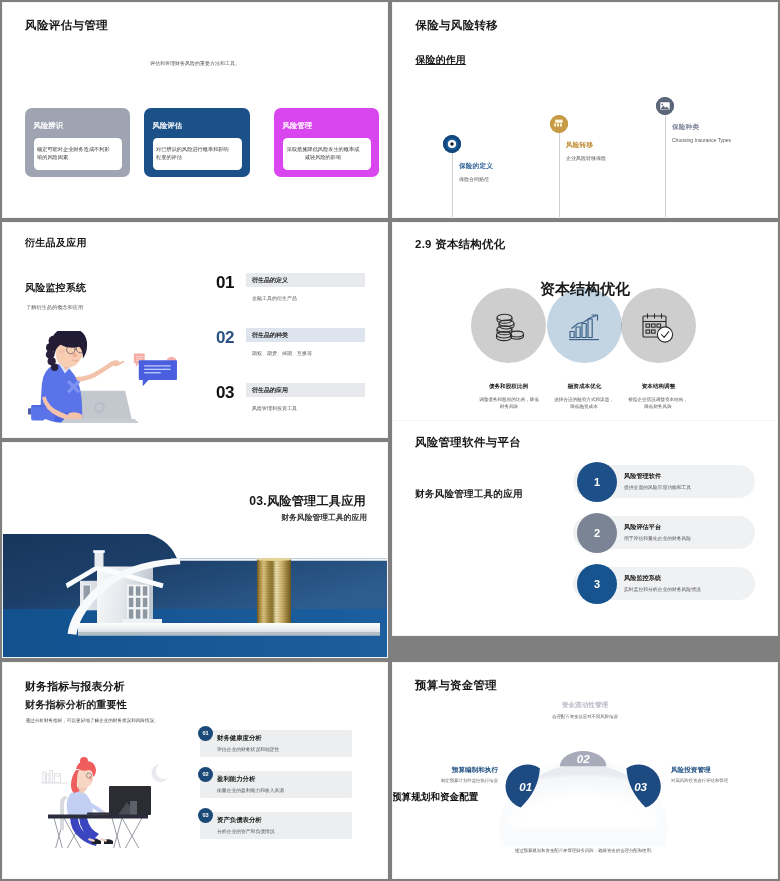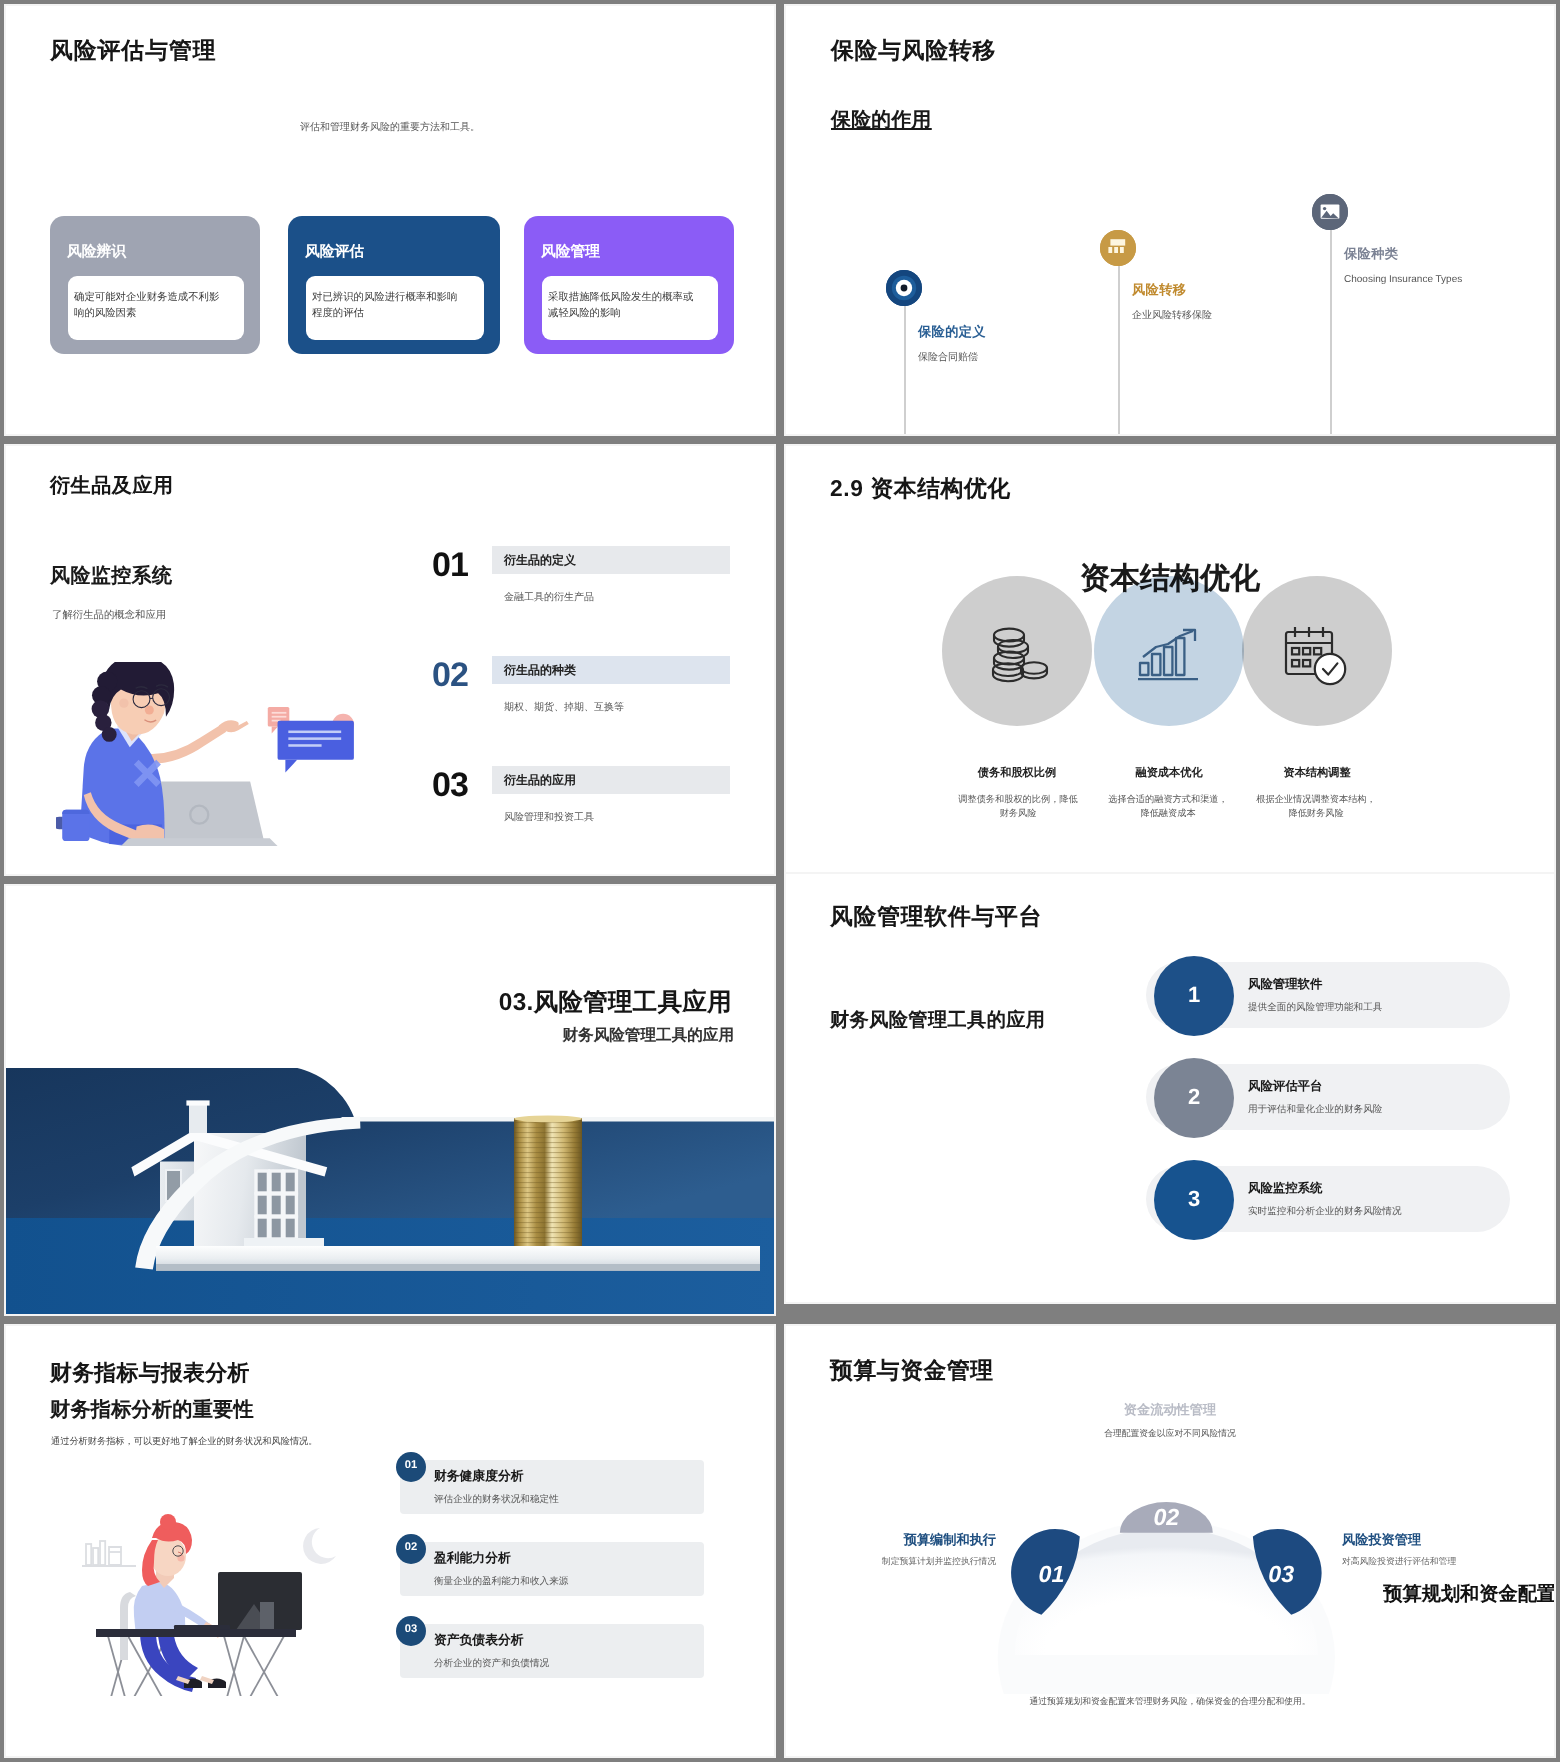--- a/index.html
+++ b/index.html
@@ -5,34 +5,34 @@
   html,body{margin:0;padding:0;}
   body{width:780px;height:881px;background:#7f7f7f;overflow:hidden;
        font-family:"Liberation Sans","DejaVu Sans",sans-serif;}
   .grid{position:absolute;left:0;top:0;width:780px;height:881px;}
   .slide{position:absolute;background:#ffffff;overflow:hidden;box-sizing:border-box;}
   .s0{left:2px;  top:2px;   width:386px;height:216px;}
   .s1{left:392px;top:2px;   width:386px;height:216px;}
   .s2{left:2px;  top:222px; width:386px;height:216px;}
   .s3{left:392px;top:222px; width:386px;height:216px;}
   .s4{left:2px;  top:442px; width:386px;height:216px;}
-  .s5{left:392px;top:436px; width:386px;height:216px;}
+  .s5{left:392px;top:420px; width:386px;height:216px;}
   .s6{left:2px;  top:662px; width:386px;height:217px;}
   .s7{left:392px;top:662px; width:386px;height:217px;}
   .slide::after{content:"";position:absolute;left:0;top:0;right:0;bottom:0;
       border:1px solid #f4f4f4;pointer-events:none;}
 
   
   .s0-hdr{position:absolute;left:23px;top:16px;font-size:11.4px;font-weight:bold;color:#161616;letter-spacing:0.5px;}
   .s0-title{position:absolute;left:0;top:42px;width:100%;text-align:center;font-size:9.6px;font-weight:bold;color:#1a1a1a;}
   .s0-sub{position:absolute;left:0;top:58px;width:100%;text-align:center;font-size:5px;color:#555;}
   .s0-card{position:absolute;top:106px;width:105px;height:69px;border-radius:7px;}
   .s0-c1{left:23px;background:#9fa4b2;}
   .s0-c2{left:142px;background:#1b5089;width:106px;}
-  .s0-c3{left:260px;background:#8b5cf6;}
+  .s0-c3{left:272px;background:#d946ef;text-align:center;}
   .s0-card-t{position:absolute;left:8.5px;top:13px;font-size:7.4px;font-weight:bold;color:#ffffff;}
   .s0-card-b{position:absolute;left:8.5px;top:29.5px;right:8.5px;height:32px;background:#fff;border-radius:4.5px;
              display:flex;align-items:center;padding:0 3.5px;box-sizing:border-box;}
   .s0-card-b span{font-size:5.2px;color:#3a3a3a;line-height:7.4px;display:block;width:74px;}
 
   
   .s1-hdr{position:absolute;left:23.5px;top:16px;font-size:11.4px;font-weight:bold;color:#161616;letter-spacing:0.4px;}
   .s1-sub{position:absolute;left:23.5px;top:51px;font-size:9.9px;font-weight:bold;color:#1a1a1a;letter-spacing:0.2px;text-decoration:underline;}
   .s1-stem{position:absolute;width:1px;background:#cfcfcf;}
   .s1-dot{position:absolute;border-radius:50%;}
@@ -83,21 +83,21 @@
           background:#1b4a78;color:#fff;display:flex;align-items:center;justify-content:center;
           font-size:5.6px;font-weight:bold;}
   .s6-it{position:absolute;left:215px;top:3.5px;font-size:6.4px;font-weight:bold;color:#1a1a1a;}
   .s6-id{position:absolute;left:215px;top:16px;font-size:4.8px;color:#555;}
 
   
   .s7-hdr{position:absolute;left:23px;top:16px;font-size:11.4px;font-weight:bold;color:#161616;letter-spacing:0.3px;}
   .s7-arch{position:absolute;left:98px;top:75px;}
   .s7-n{font-family:"Liberation Sans","DejaVu Sans",sans-serif;font-size:9.5px;font-weight:bold;
         font-style:italic;fill:#ffffff;}
-  .s7-center{position:absolute;left:0;top:129px;width:386px;text-align:right;font-size:9.6px;font-weight:bold;color:#111;}
+  .s7-center{position:absolute;left:0;top:129px;width:386px;text-align:left;font-size:9.6px;font-weight:bold;color:#111;}
   .s7-foot{position:absolute;left:60px;top:186px;width:266px;text-align:center;font-size:4.4px;color:#555;}
   .s7-lt{position:absolute;font-size:6.6px;font-weight:bold;color:#1f4f80;}
   .s7-ld{position:absolute;font-size:4.4px;color:#666;}
   .s7-lt2{position:absolute;left:0;top:39px;width:386px;text-align:center;font-size:6.6px;font-weight:bold;color:#b9bcc6;}
   .s7-ld2{position:absolute;left:126px;top:51px;width:134px;text-align:center;font-size:4.4px;color:#555;line-height:7.2px;}
 </style>
 </head>
 <body>
 
 <div class="grid">

